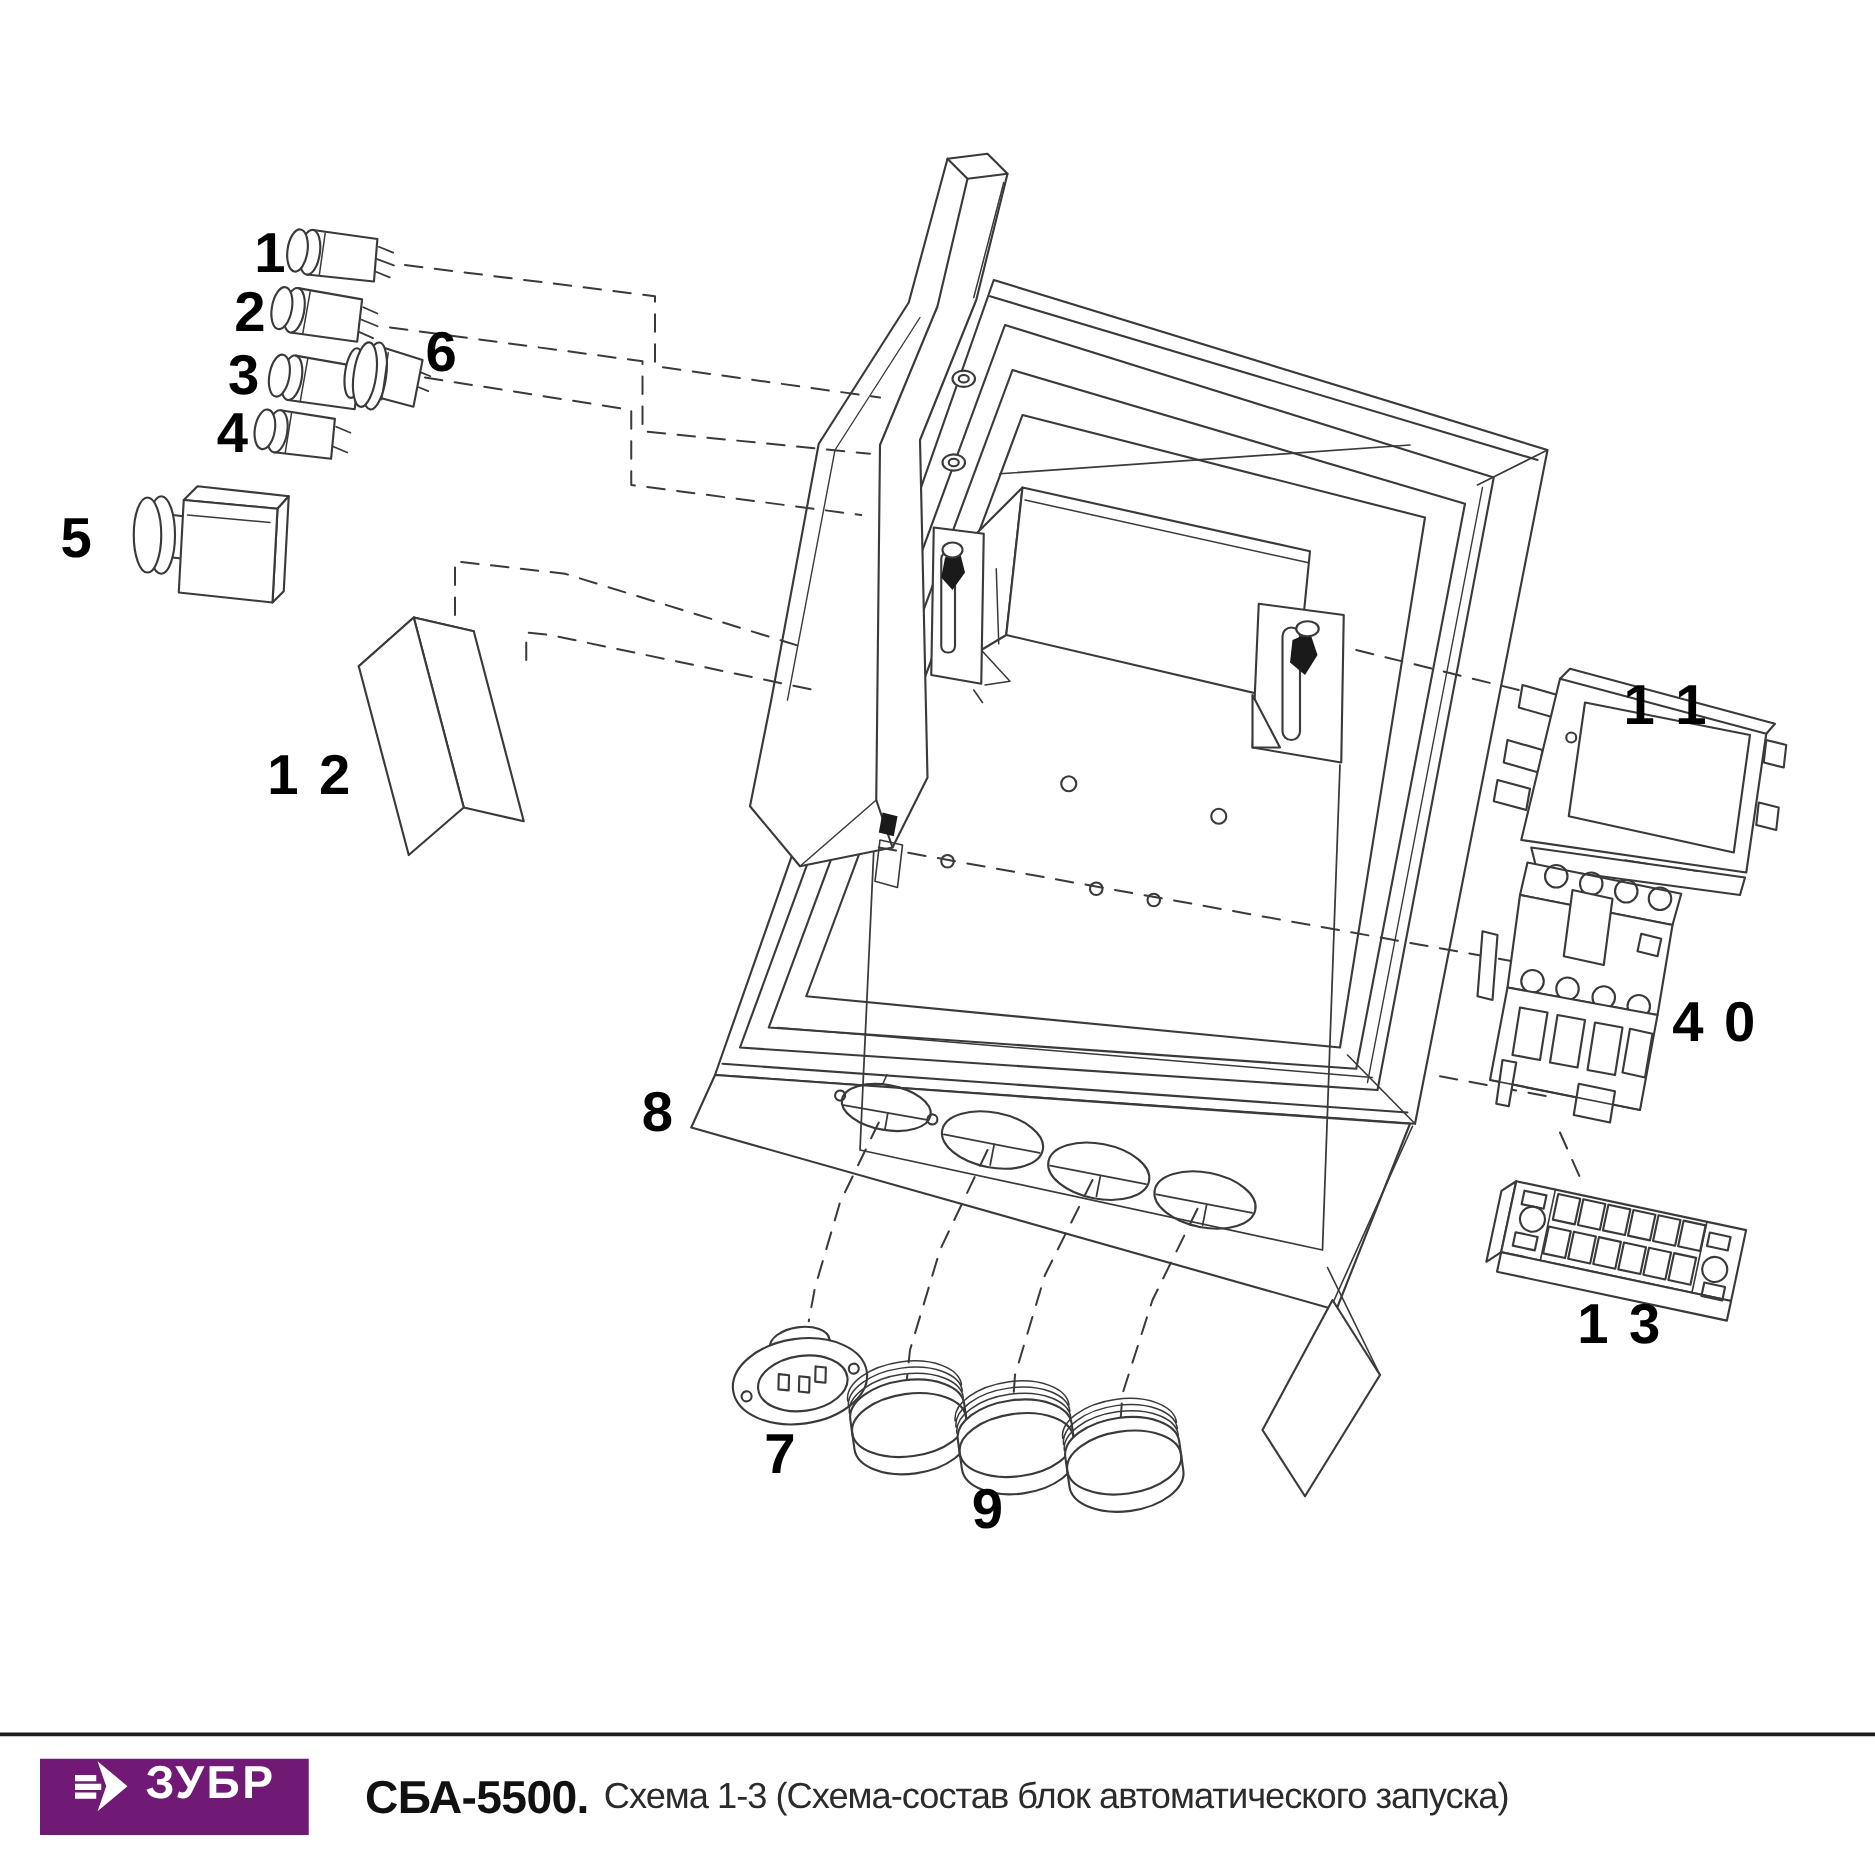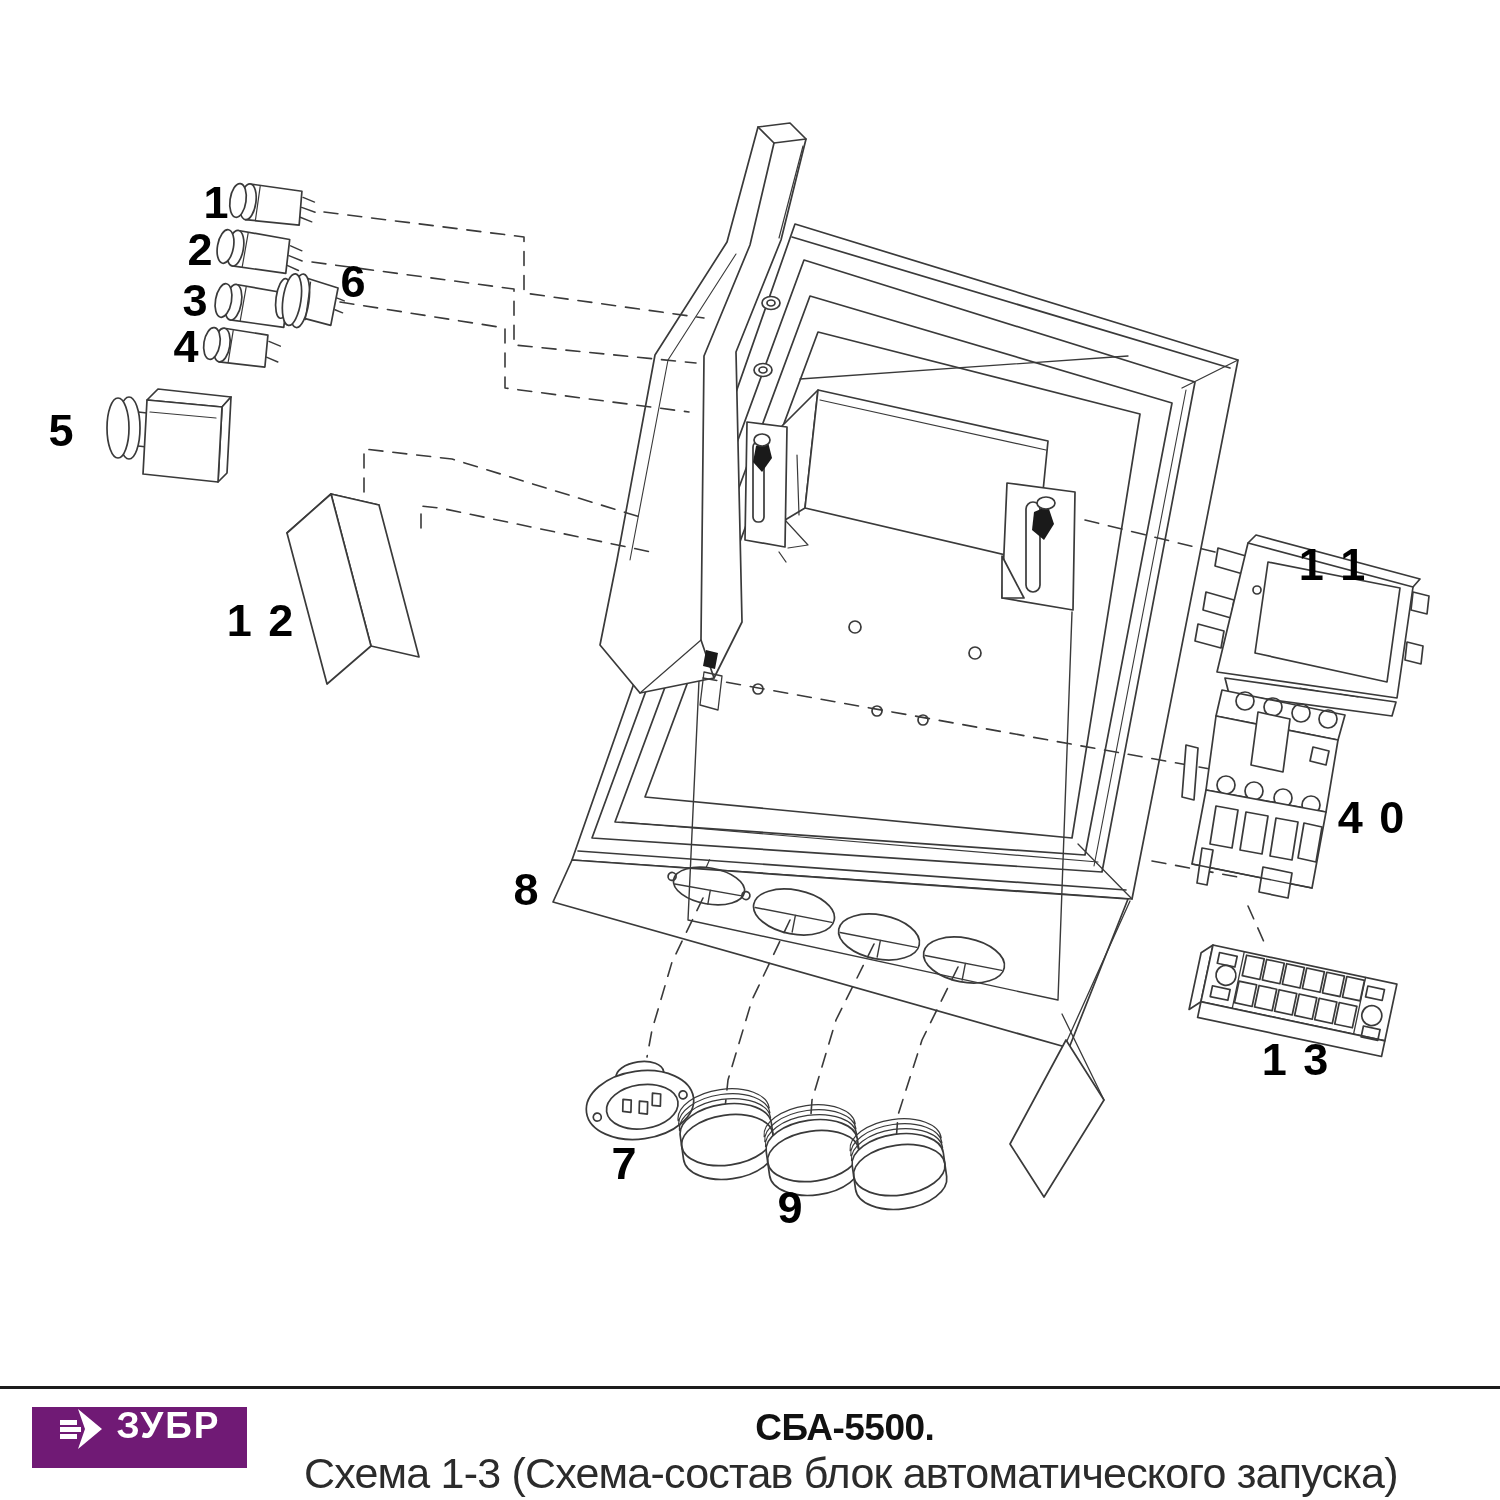--- a/index.html
+++ b/index.html
@@ -6,23 +6,23 @@
   .stage{position:relative;width:1500px;height:1500px;background:#ffffff;
          font-family:"Liberation Sans", sans-serif;overflow:hidden;}
   .diagram-svg{position:absolute;left:0;top:0;}
   .part-label{position:absolute;transform:translate(-50%,-50%);
               font-weight:700;font-size:45px;color:#000;line-height:1;
               letter-spacing:2px;white-space:pre;}
   .footer-divider{position:absolute;left:0;top:1386px;width:1500px;height:3px;background:#1c1c1c;}
   .logo-box{position:absolute;left:32px;top:1407px;width:215px;height:61px;background:#701a75;
             display:flex;align-items:flex-start;justify-content:center;gap:6px;}
   .logo-brand{color:#ffffff;font-weight:700;font-size:37px;letter-spacing:2px;line-height:1;}
-  .footer-title{position:absolute;left:292px;top:1407px;height:61px;display:flex;align-items:center;flex-direction:column;}
+  .footer-title{position:absolute;left:292px;top:1407px;height:61px;display:flex;align-items:center;}
   .footer-model{font-weight:700;font-size:37px;color:#111;letter-spacing:-0.5px;}
-  .footer-sub{font-weight:400;font-size:43px;color:#2b2b2b;margin-left:12px;letter-spacing:-0.8px;}
+  .footer-sub{font-weight:400;font-size:29px;color:#2b2b2b;margin-left:12px;letter-spacing:-0.8px;}
 </style>
 </head>
 <body>
 
 <div class="stage">
 
 <svg class="diagram-svg" width="1500" height="1500" viewBox="0 0 1500 1500" fill="none" stroke="#3a3a3a" stroke-width="1.7" stroke-linejoin="round" stroke-linecap="round">
 
   <g>
 
@@ -288,21 +288,21 @@
 <div class="part-label" style="left:201px;top:249px">2</div>
 <div class="part-label" style="left:196px;top:300px">3</div>
 <div class="part-label" style="left:187px;top:346px">4</div>
 <div class="part-label" style="left:62px;top:430px">5</div>
 <div class="part-label" style="left:354px;top:281px">6</div>
 <div class="part-label" style="left:625px;top:1163px">7</div>
 <div class="part-label" style="left:527px;top:889px">8</div>
 <div class="part-label" style="left:791px;top:1207px">9</div>
 <div class="part-label" style="left:1372px;top:817px">4 0</div>
 <div class="part-label" style="left:1333px;top:564px">1 1</div>
-<div class="part-label" style="left:261px;top:620px">1 2</div>
+<div class="part-label" style="left:248px;top:620px">1 2</div>
 <div class="part-label" style="left:1296px;top:1059px">1 3</div>
 
 <div class="footer-divider"></div>
 
 <div class="logo-box">
   <svg width="52" height="44" viewBox="0 0 52 44">
     <g fill="#ffffff" stroke="none">
       <polygon points="20,2 44,22 20,42 27,22"></polygon>
       <rect x="2" y="13" width="17" height="5"></rect>
       <rect x="2" y="20" width="21" height="5"></rect>

